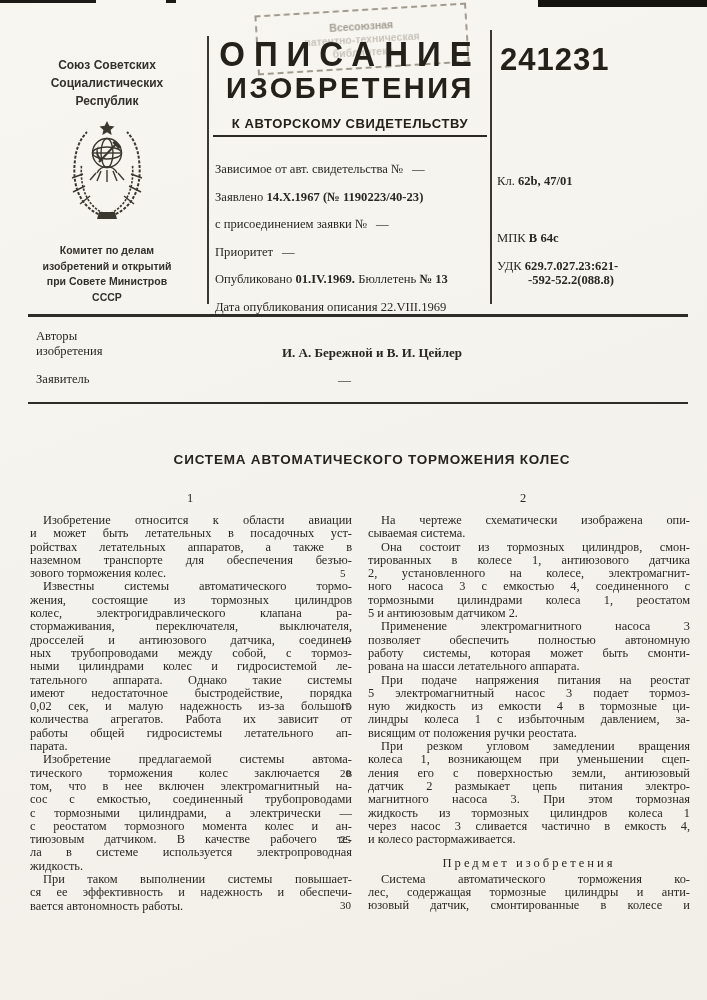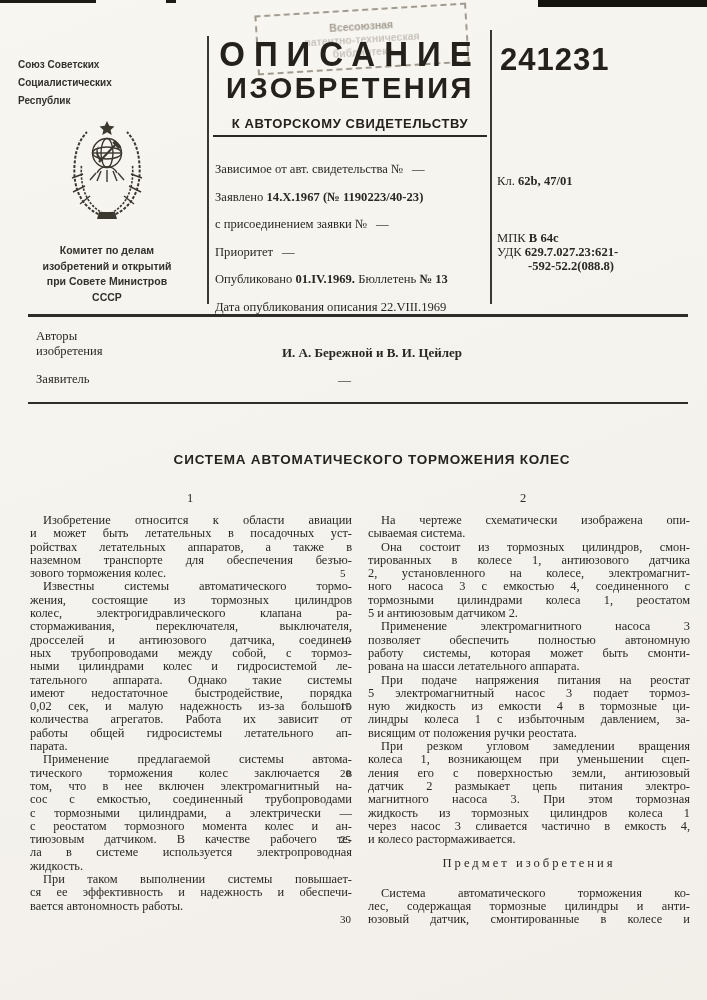--- a/index.html
+++ b/index.html
@@ -26,22 +26,22 @@
     font-family:"Liberation Sans", sans-serif;
     font-weight:bold;font-size:10.5px;line-height:13px;
     text-align:center;display:flex;flex-direction:column;justify-content:center;
     filter:blur(0.3px);
   }
   .stamp .s2,.stamp .s3{opacity:.55;filter:blur(0.6px);}
 
   
   .country{
     position:absolute;left:18px;top:56px;width:178px;
-    text-align:left;font-family:"Liberation Sans", sans-serif;
-    font-weight:bold;font-size:10px;line-height:18px;color:#33312b;
+    text-align:center;font-family:"Liberation Sans", sans-serif;
+    font-weight:bold;font-size:12px;line-height:18px;color:#33312b;
   }
   .emblem{position:absolute;left:59px;top:120px;}
   .committee{
     position:absolute;left:14px;top:243px;width:186px;
     text-align:center;font-family:"Liberation Sans", sans-serif;
     font-weight:bold;font-size:10.5px;line-height:15.5px;color:#33312b;
   }
 
   
   .vline{position:absolute;width:1.5px;background:#3a382f;}
@@ -71,21 +71,21 @@
 
   
   .filing{position:absolute;left:215px;top:162px;width:276px;font-size:12.6px;line-height:14px;}
   .filing .row{margin-bottom:13.5px;white-space:nowrap;}
   .b{font-weight:bold;}
   .dash{margin-left:9px;}
 
   .classif{position:absolute;left:497px;top:174px;width:206px;font-size:12.6px;line-height:14px;}
   .classif .c-kl{white-space:nowrap;}
   .classif .c-mpk{margin-top:43px;white-space:nowrap;}
-  .classif .c-udk{white-space:nowrap;}
+  .classif .c-udk{margin-top:14px;white-space:nowrap;}
   .classif .c-udk2{padding-left:31px;white-space:nowrap;}
 
   .rule1{position:absolute;left:28px;top:314px;width:660px;height:2.6px;background:#2e2c26;}
   .rule2{position:absolute;left:28px;top:402px;width:660px;height:2px;background:#2e2c26;}
 
   
   .authors-label{position:absolute;left:36px;top:329px;font-size:12.6px;line-height:14.5px;}
   .author-names{
     position:absolute;left:372px;top:345px;transform:translateX(-50%);
     font-weight:bold;font-size:13px;white-space:nowrap;
@@ -107,21 +107,21 @@
   .col-right{left:368px;}
   .ln{position:relative;text-align:justify;text-align-last:justify;white-space:normal;}
   .ln.pe{text-align-last:left;}
   .ln.ind{text-indent:13px;}
   .gnum{
     position:absolute;left:-28px;top:0;width:20px;text-align:right;
     font-size:11px;text-indent:0;color:#2a2823;
   }
   .claims-heading{
     text-align:center;text-align-last:center;letter-spacing:3px;
-    margin-top:11px;margin-bottom:16px;font-size:12.6px;
+    margin-top:11px;margin-bottom:2px;font-size:12.6px;
   }
 </style>
 </head>
 <body>
 
 <div class="page">
 
   <div class="art-tl"></div>
   <div class="art-tm"></div>
   <div class="art-tr"></div>
@@ -259,21 +259,21 @@
       <div class="ln">стормаживания, переключателя, выключателя,</div>
       <div class="ln">дросселей и антиюзового датчика, соединен-</div>
       <div class="ln">ных трубопроводами между собой, с тормоз-</div>
       <div class="ln">ными цилиндрами колес и гидросистемой ле-</div>
       <div class="ln">тательного аппарата. Однако такие системы</div>
       <div class="ln">имеют недостаточное быстродействие, порядка</div>
       <div class="ln">0,02 сек, и малую надежность из-за большого</div>
       <div class="ln">количества агрегатов. Работа их зависит от</div>
       <div class="ln">работы общей гидросистемы летательного ап-</div>
       <div class="ln pe">парата.</div>
-      <div class="ln ind">Применение предлагаемой системы автома-</div>
+      <div class="ln ind">Изобретение предлагаемой системы автома-</div>
       <div class="ln">тического торможения колес заключается в</div>
       <div class="ln">том, что в нее включен электромагнитный на-</div>
       <div class="ln">сос с емкостью, соединенный трубопроводами</div>
       <div class="ln">с тормозными цилиндрами, а электрически —</div>
       <div class="ln">с реостатом тормозного момента колес и ан-</div>
       <div class="ln">тиюзовым датчиком. В качестве рабочего те-</div>
       <div class="ln">ла в системе используется электропроводная</div>
       <div class="ln pe">жидкость.</div>
       <div class="ln ind">При таком выполнении системы повышает-</div>
       <div class="ln">ся ее эффективность и надежность и обеспечи-</div>

